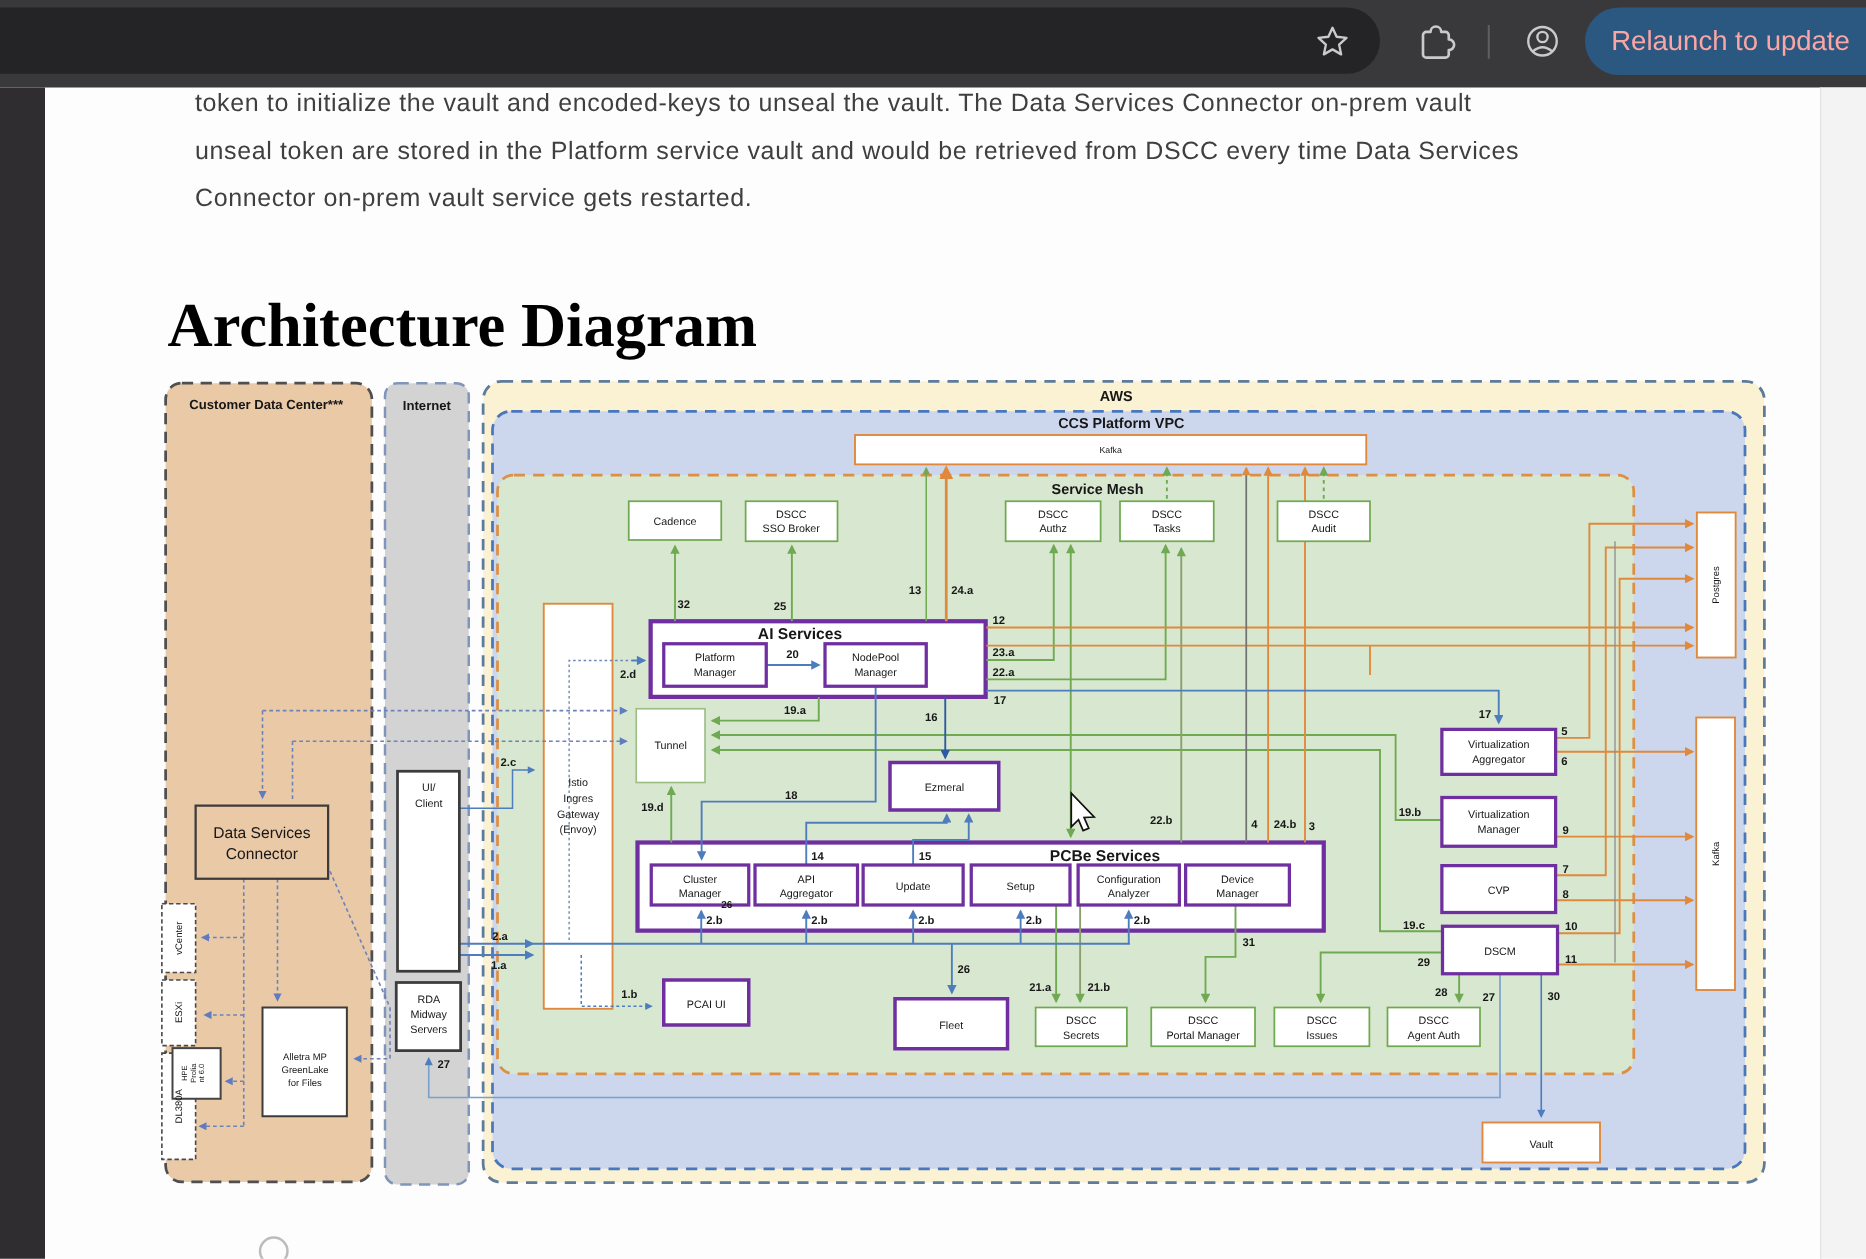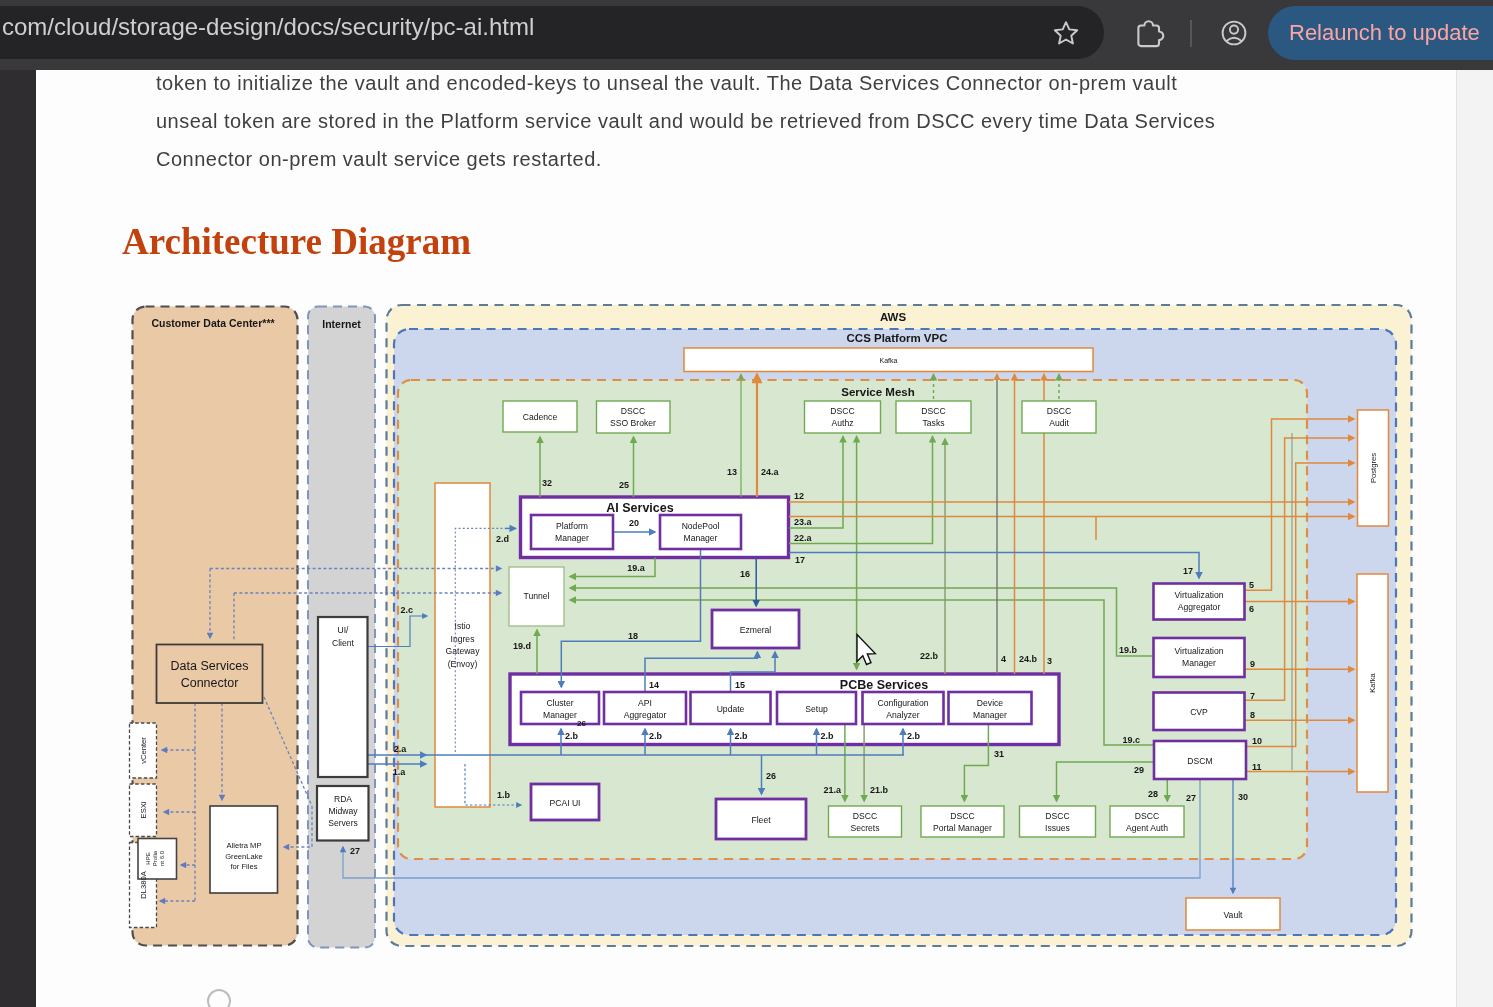--- a/index.html
+++ b/index.html
@@ -5,36 +5,35 @@
   html,body{margin:0;padding:0;width:1493px;height:1007px;overflow:hidden;background:#fdfdfd;
     font-family:"Liberation Sans",sans-serif;}
   .chrome{position:absolute;left:0;top:0;width:1493px;height:70px;background:#39383a;}
   .pill{position:absolute;left:-30px;top:6px;width:1134px;height:53px;border-radius:27px;background:#242426;}
   .url{position:absolute;left:2px;top:13px;font-size:24px;color:#cfcfcf;letter-spacing:0px;}
   .btn{position:absolute;left:1268px;top:6px;width:260px;height:54px;border-radius:27px;background:#2b5880;}
   .btn span{position:absolute;left:21px;top:14px;font-size:22px;color:#fca5a5;}
   .lstrip{position:absolute;left:0;top:70px;width:36px;height:937px;background:#2f2d30;}
   .rstrip{position:absolute;left:1456px;top:70px;width:37px;height:937px;background:#f4f3f4;border-left:1px solid #e3e2e3;}
   .para{position:absolute;left:156px;top:64px;width:1300px;font-size:20px;letter-spacing:0.5px;line-height:38px;color:#3f3f3f;}
-  h1.ad{position:absolute;left:122px;top:223px;margin:0;font-family:"Liberation Serif",serif;
-    font-weight:bold;font-size:37px;line-height:1;color:#c2410c;letter-spacing:0px;}
+  h1.ad{position:absolute;left:122px;top:223px;margin:12px;font-family:"Liberation Serif",serif;
+    font-weight:bold;font-size:50px;line-height:1;color:#000000;letter-spacing:0px;}
   svg.ov{position:absolute;left:0;top:0;}
   svg.ov text{font-family:"Liberation Sans",sans-serif;fill:#171717;}
   .t10b{font-size:10.5px;font-weight:bold;}
   .t11b{font-size:11.5px;font-weight:bold;}
   .t12b{font-size:12.5px;font-weight:bold;}
   .bt{font-size:8.6px;}
   .bs{font-size:7.6px;}
   .n{font-size:9px;font-weight:bold;}
 </style>
 </head>
 <body>
 <div class="chrome">
   <div class="pill"></div>
-  <div class="url">com/cloud/storage-design/docs/security/pc-ai.html</div>
   <div class="btn">
       <span>Relaunch to update</span>
     </div>
 </div>
 <div class="lstrip"></div>
 <div class="rstrip"></div>
 <div class="para">token to initialize the vault and encoded-keys to unseal the vault. The Data Services Connector on-prem vault<br>unseal token are stored in the Platform service vault and would be retrieved from DSCC every time Data Services<br>Connector on-prem vault service gets restarted.</div>
 <h1 class="ad">Architecture Diagram</h1>
 <svg class="ov" width="1493" height="1007" viewBox="0 0 1493 1007">
 <defs>

